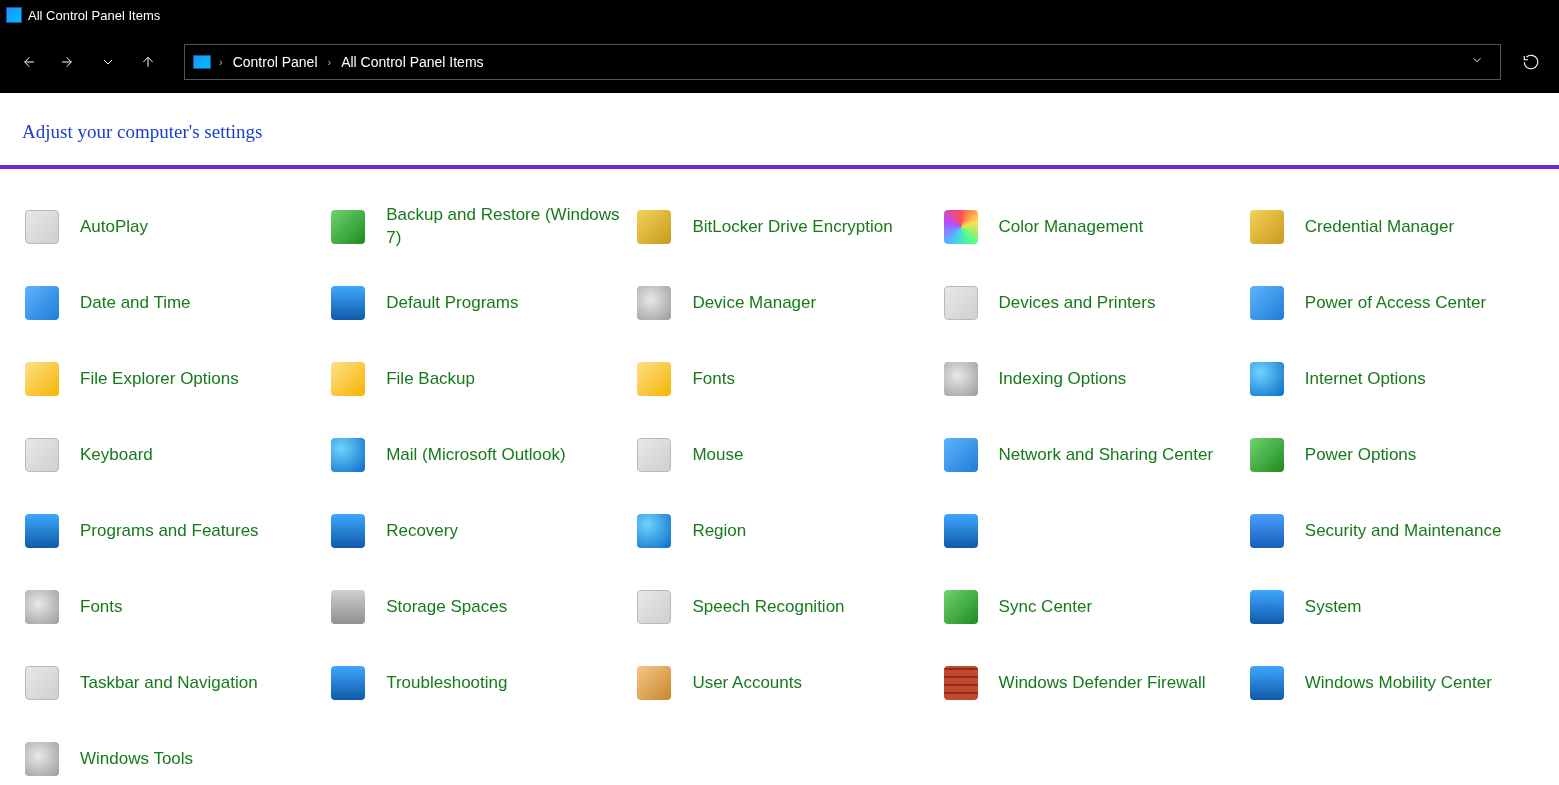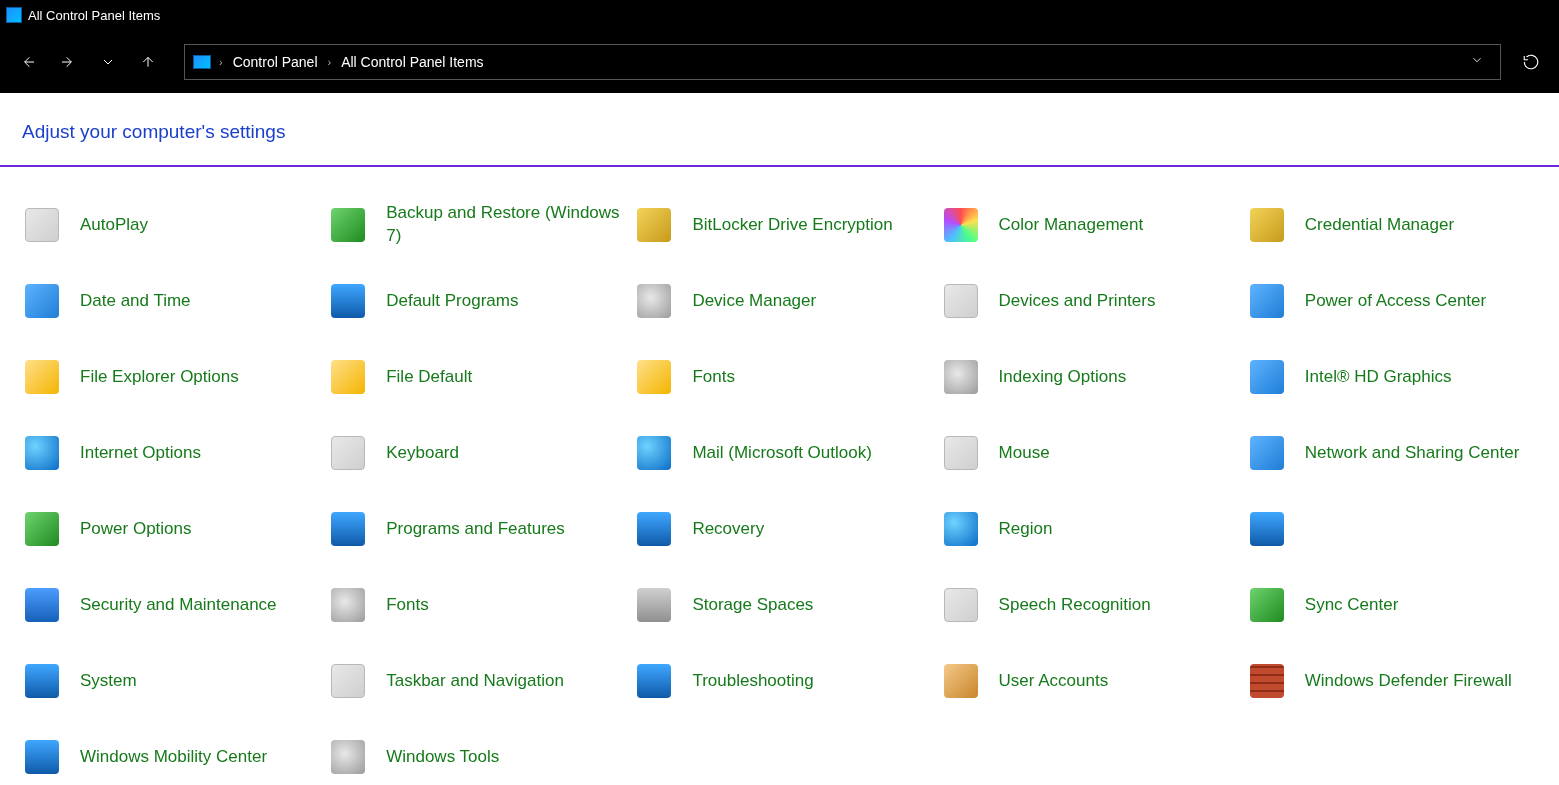--- a/index.html
+++ b/index.html
@@ -65,21 +65,22 @@
       width:36px; height:36px; display:flex; align-items:center; justify-content:center;
       color:#fff; cursor:pointer;
     }
     .refresh-btn svg { width:18px; height:18px; stroke:#fff; fill:none; stroke-width:1.5;}
     .content {
       background: #fff;
       padding: 0 0 0 0;
     }
     .heading-region {
       padding: 28px 0 22px 22px;
-      border-bottom: 2px solid #6d28d9;
+      border-bottom: 4px solid #6d28d9;
+      font-family: Liberation Serif, serif;
     }
     .heading-region .heading {
       color: #1a3fca;
       font-size: 19px;
       font-weight: 400;
     }
     .grid {
       display: grid;
       grid-template-columns: repeat(5, 1fr);
       column-gap: 0;
@@ -246,39 +247,33 @@
       <div class="item">
         <div class="icon">
           <div class="icon-box ic-folder"></div>
         </div>
         <div class="label">File Explorer Options</div>
       </div>
       <div class="item">
         <div class="icon">
           <div class="icon-box ic-folder"></div>
         </div>
-        <div class="label">File Default</div>
+        <div class="label">File Backup</div>
       </div>
       <div class="item">
         <div class="icon">
           <div class="icon-box ic-folder"></div>
         </div>
         <div class="label">Fonts</div>
       </div>
       <div class="item">
         <div class="icon">
           <div class="icon-box ic-gear"></div>
         </div>
         <div class="label">Indexing Options</div>
-      </div>
-      <div class="item">
-        <div class="icon">
-          <div class="icon-box ic-blue"></div>
-        </div>
-        <div class="label">Intel® HD Graphics</div>
       </div>
       <div class="item">
         <div class="icon">
           <div class="icon-box ic-globe"></div>
         </div>
         <div class="label">Internet Options</div>
       </div>
       <div class="item">
         <div class="icon">
           <div class="icon-box ic-square"></div>

